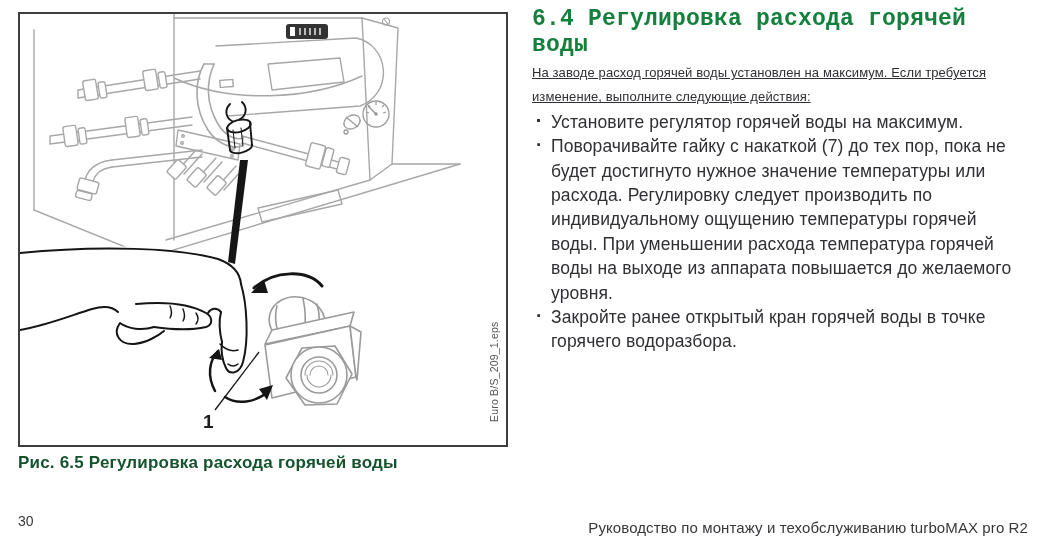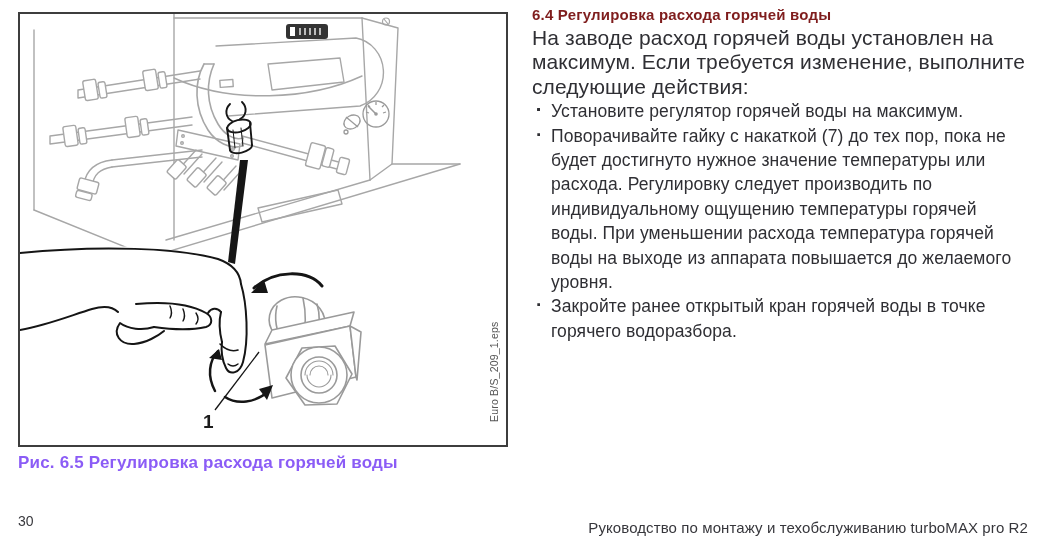--- a/index.html
+++ b/index.html
@@ -7,30 +7,30 @@
     width:1038px;height:552px;background:#ffffff;position:relative;overflow:hidden;
     font-family:"Liberation Sans","DejaVu Sans",sans-serif;color:#2f2f34;
   }
   .figure-frame{
     position:absolute;left:18px;top:12px;width:490px;height:435px;
     border:2px solid #3d3d3d;box-sizing:border-box;background:#fff;
   }
   .figure-frame svg{display:block;}
   .figure-caption{
     position:absolute;left:18px;top:453px;width:500px;
-    font-size:17px;font-weight:700;color:#8b5cf6;letter-spacing:.2px;
+    font-size:17px;font-weight:700;color:#14532d;letter-spacing:.2px;
   }
   .text-col{
     position:absolute;left:532px;top:6px;width:496px;
   }
   .section-heading{
-    margin:0 0 3px 0;font-size:15px;font-weight:700;color:#7f1d1d;letter-spacing:.2px;
+    margin:0 0 3px 0;font-size:23px;font-weight:700;color:#15803d;letter-spacing:.2px;font-family:Liberation Mono, monospace;
   }
   .intro{
-    margin:0;font-size:21px;line-height:24.4px;letter-spacing:.1px;
+    margin:0;font-size:13px;line-height:24.4px;letter-spacing:.1px;text-decoration:underline;
   }
   ul.instructions{list-style:none;margin:0;padding:0;font-size:17.5px;line-height:24.4px;letter-spacing:.1px;}
   ul.instructions li{position:relative;padding-left:19px;}
   .blt{position:absolute;left:4px;top:-1px;font-weight:700;font-size:19px;color:#2f2f34;}
   .page-number{
     position:absolute;left:18px;top:513px;font-size:14px;color:#38383d;
   }
   .footer-text{
     position:absolute;right:10px;top:519px;font-size:15px;color:#37373c;letter-spacing:.1px;
   }

